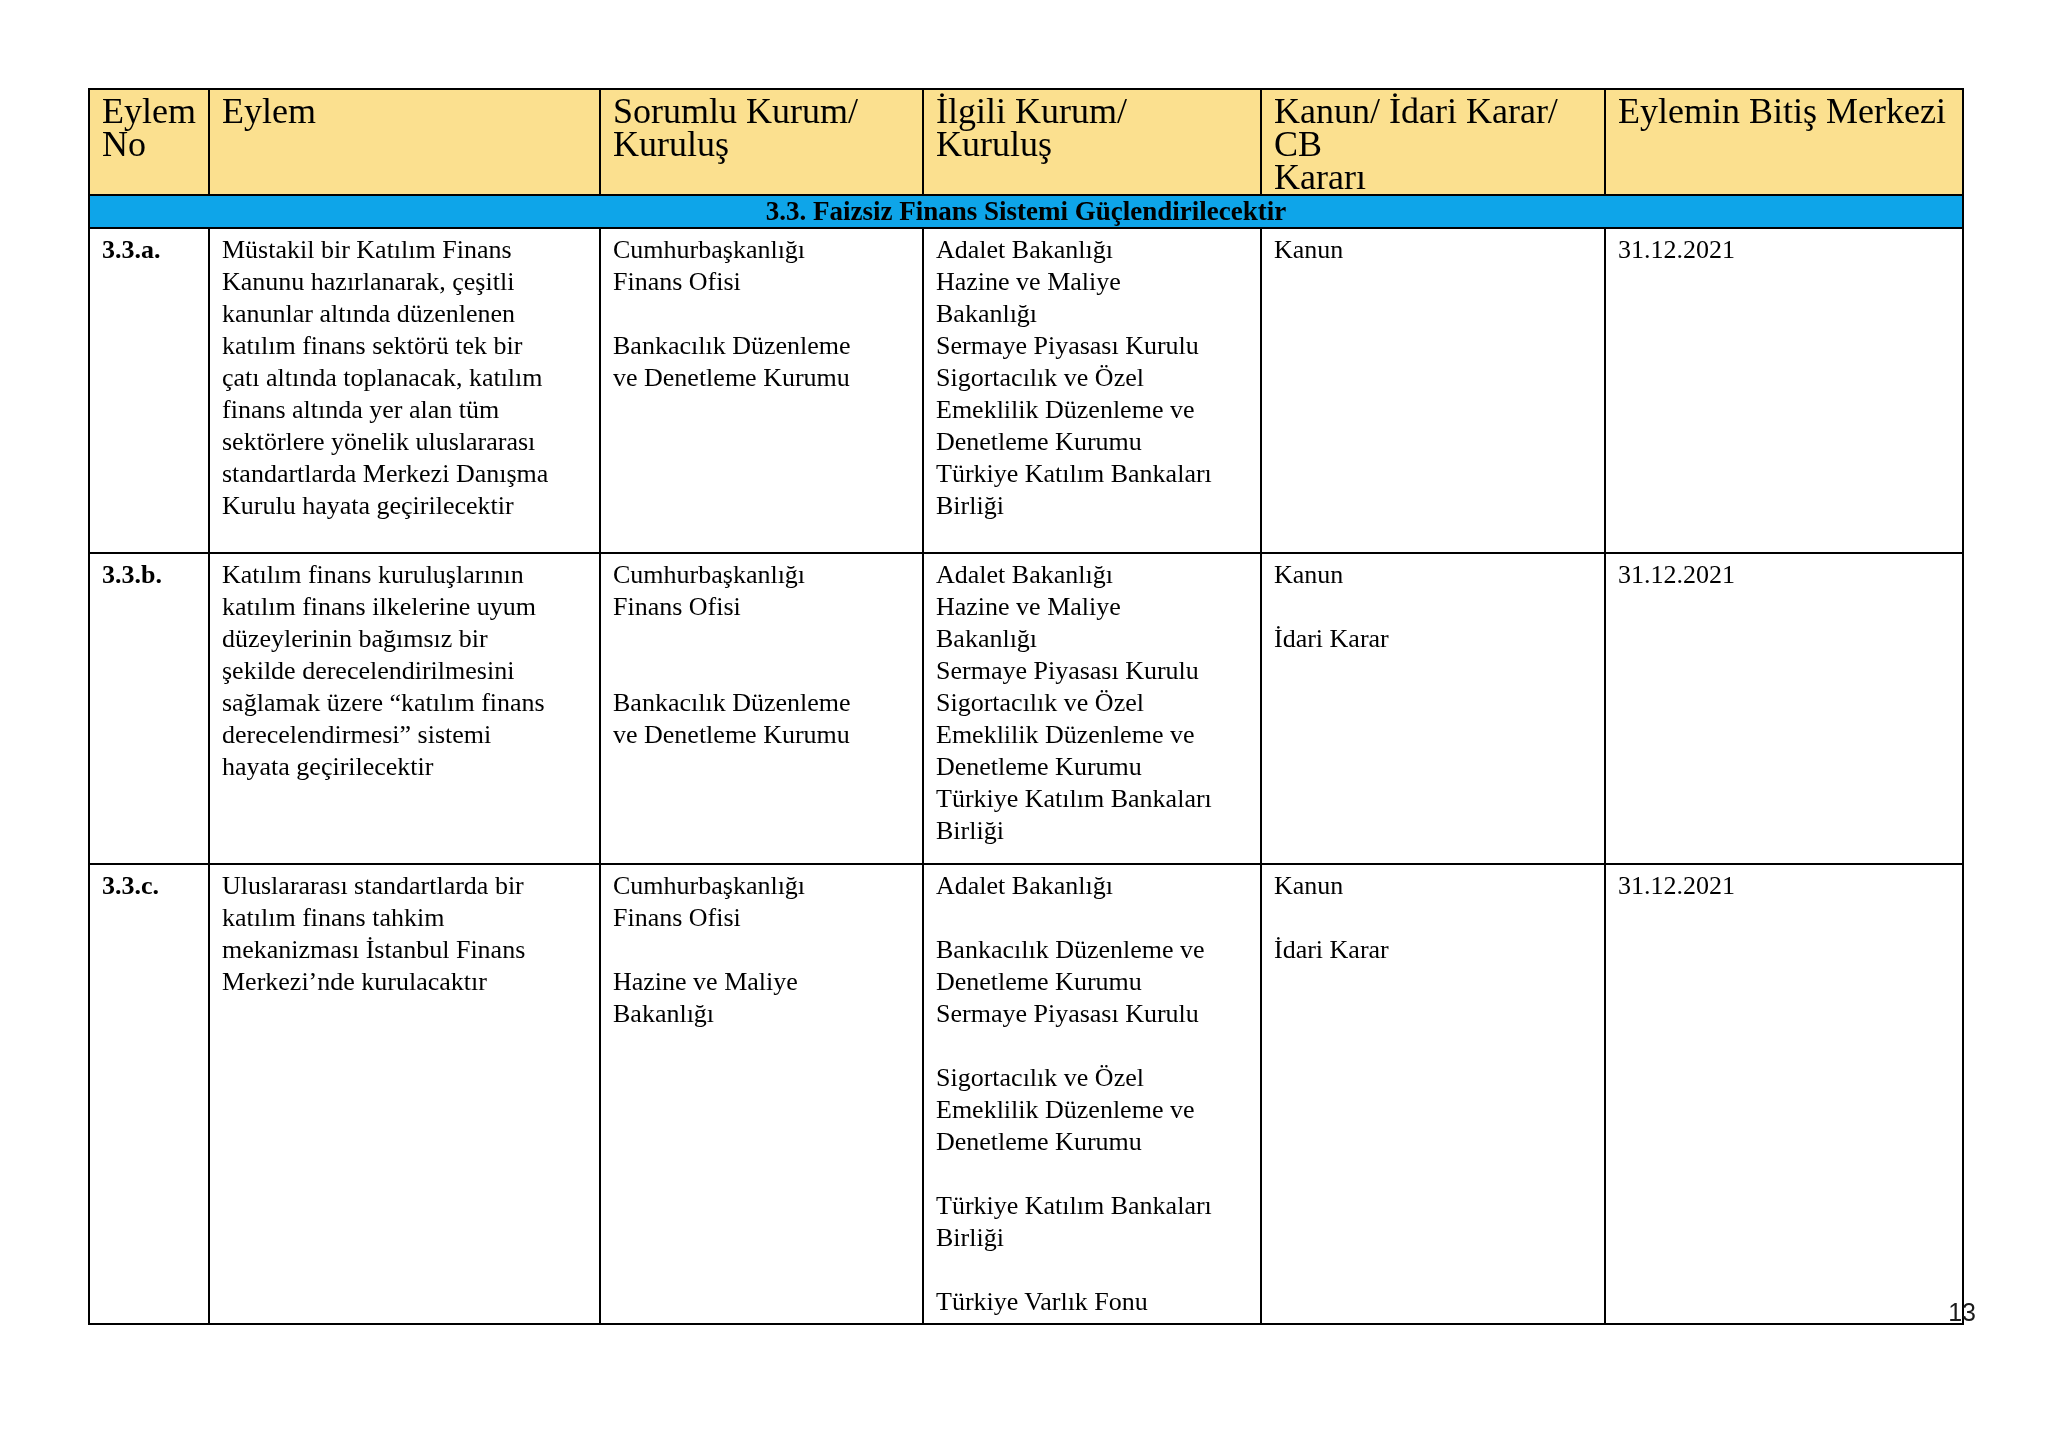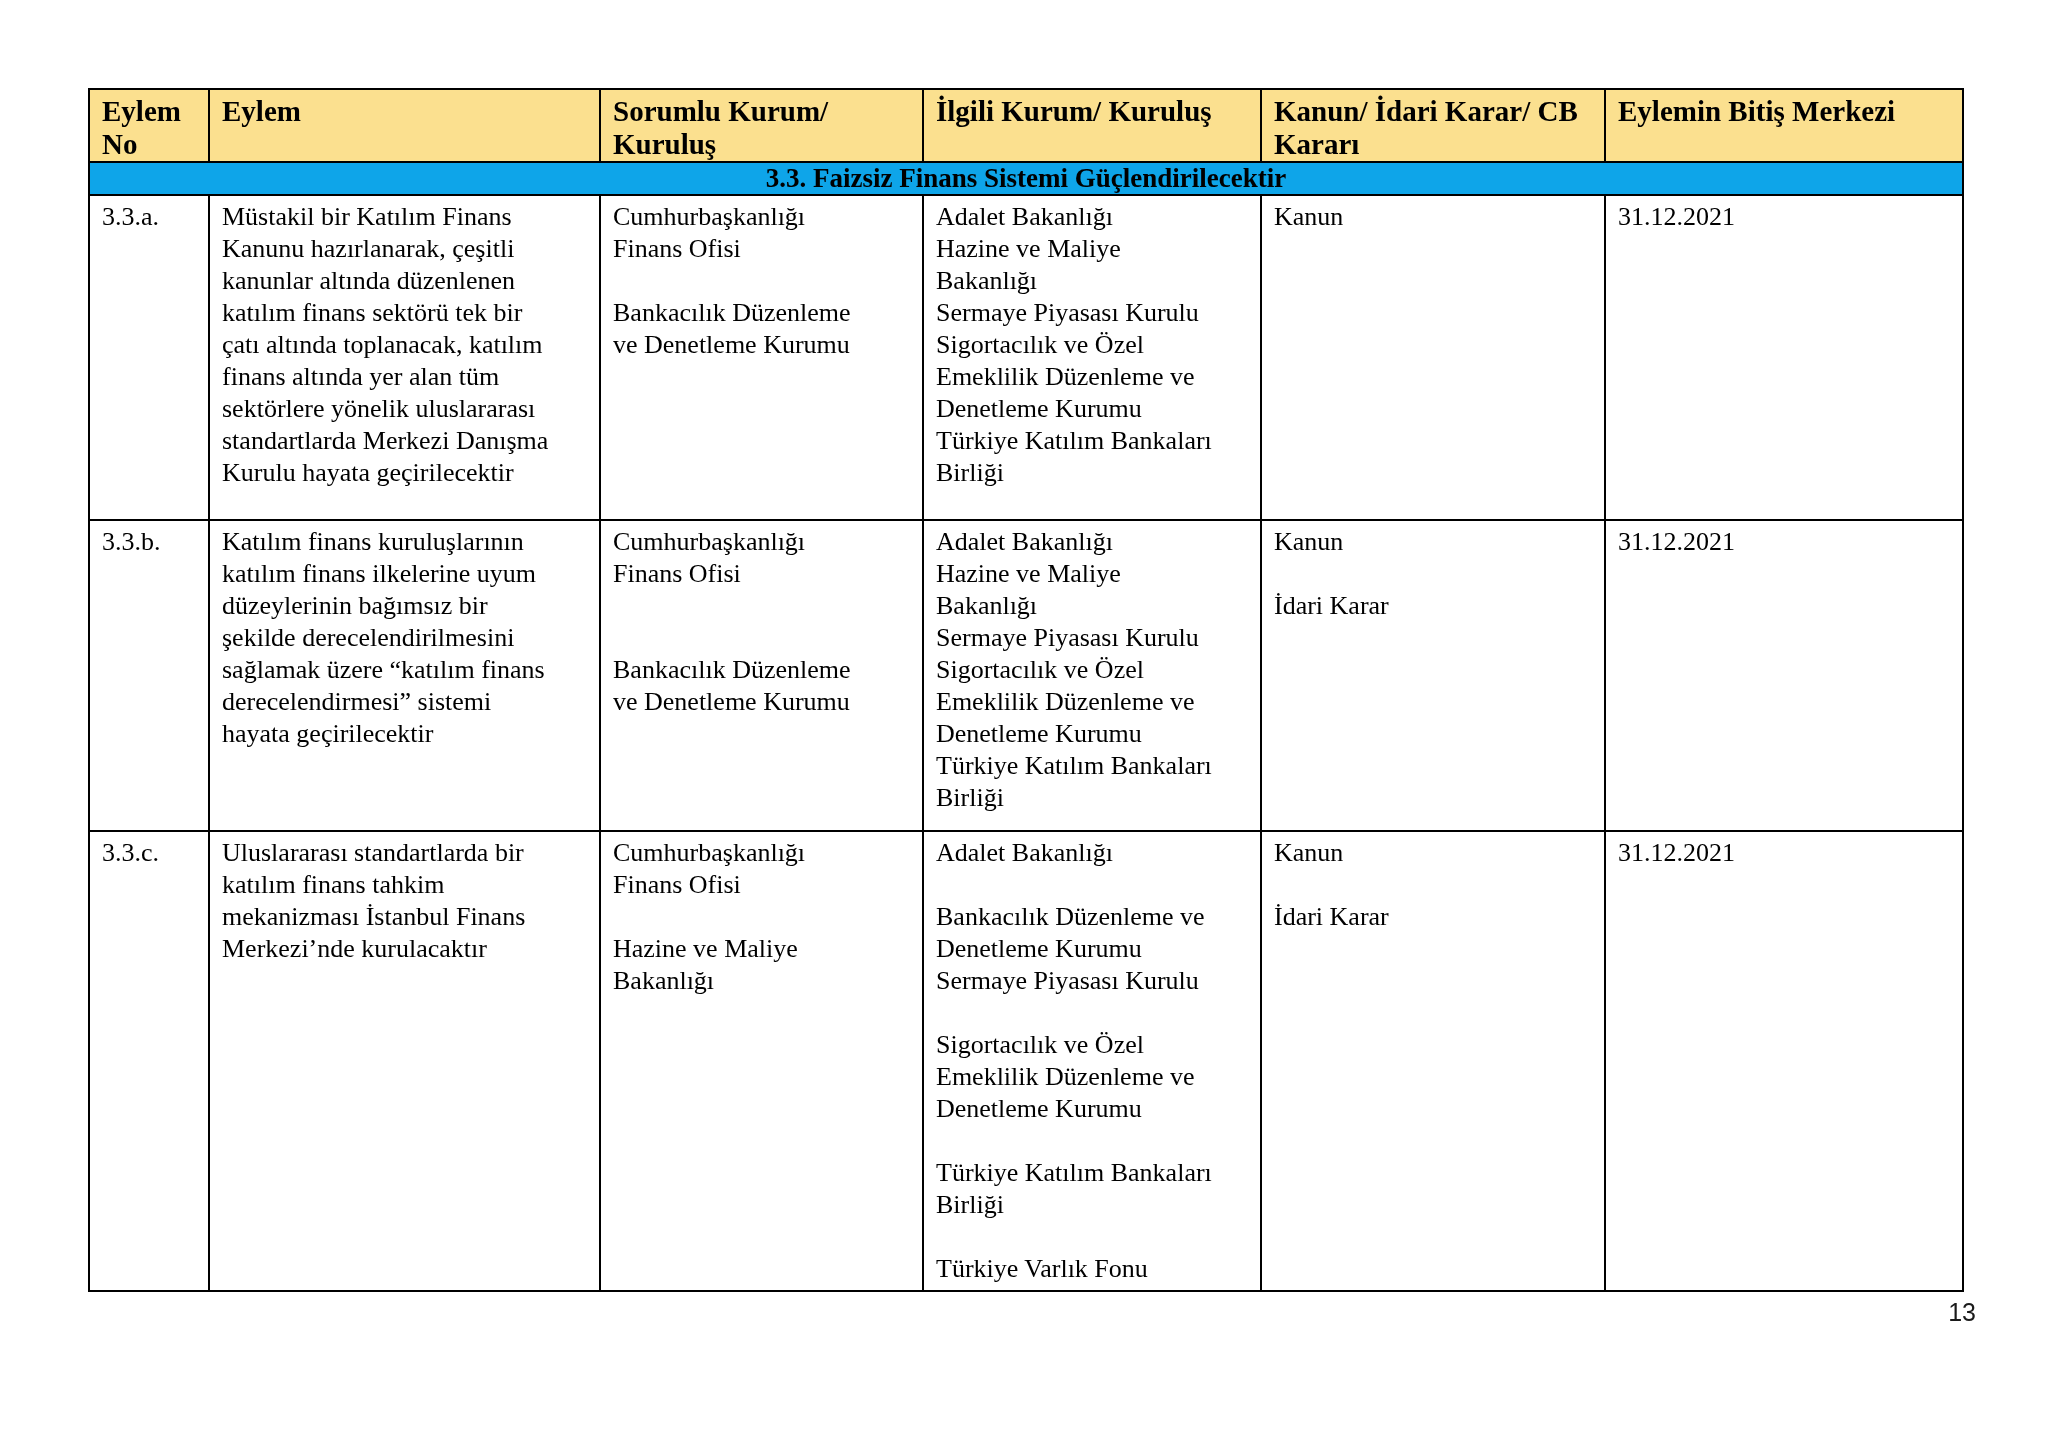--- a/index.html
+++ b/index.html
@@ -24,38 +24,38 @@
   table.action-table td, table.action-table th {
     border: 2px solid #000000;
     vertical-align: top;
     padding: 5px 10px 0 12px;
     font-size: 26px;
     line-height: 32px;
     text-align: left;
   }
   tr.head th {
     background: #FBE08F;
-    font-weight: bold;
-    font-size: 29px;
+    font-weight: normal;
+    font-size: 36px;
     line-height: 33px;
     height: 72px;
     white-space: pre-line;
   }
   tr.section td {
     background: #0ea5e9;
     font-weight: bold;
     text-align: center;
     font-size: 27px;
     height: 32px;
     padding: 0;
     line-height: 31px;
     vertical-align: middle;
   }
   td.cell { white-space: pre-line; }
-  td.no-cell { font-weight: normal; }
+  td.no-cell { font-weight: bold; }
   tr.row-a { height: 325px; }
   tr.row-b { height: 311px; }
   tr.row-c { height: 460px; }
   .page-number {
     position: absolute;
     top: 1298px;
     right: 72px;
     font-family: "Liberation Sans", "DejaVu Sans", sans-serif;
     font-size: 25px;
     color: #1a1a1a;

